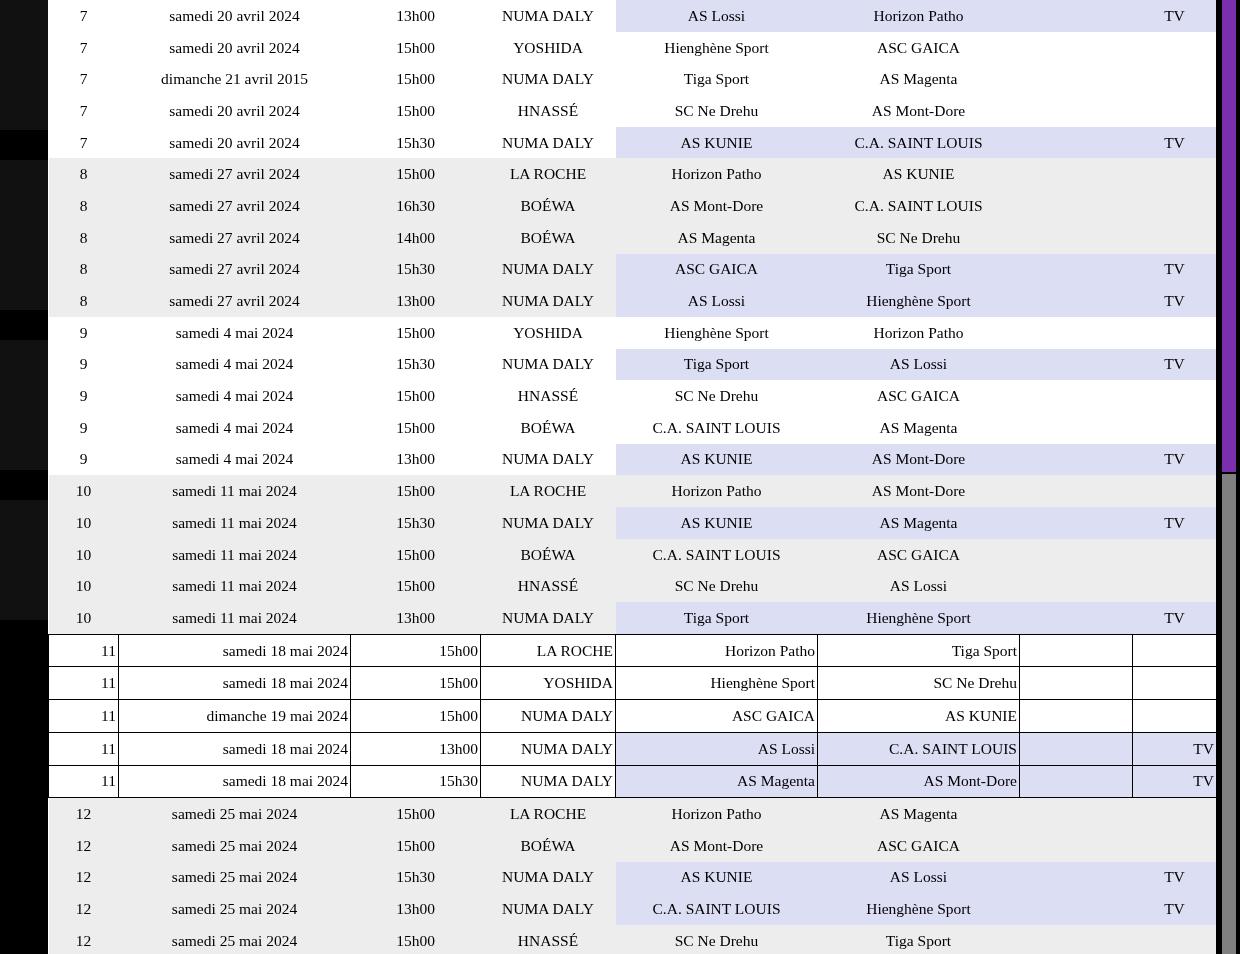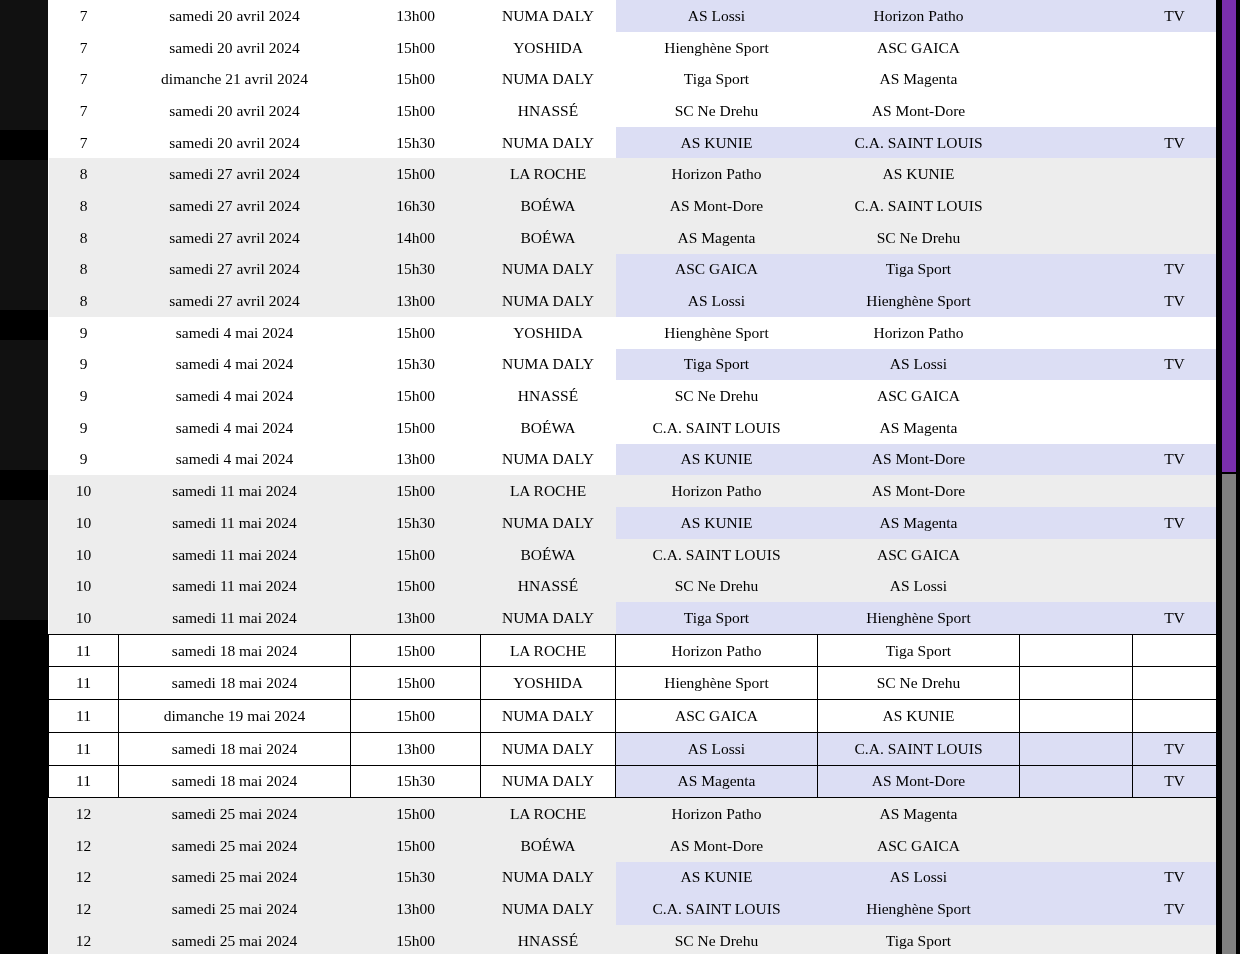--- a/index.html
+++ b/index.html
@@ -96,20 +96,21 @@
   td.tvcell     { background: #dcdef4 !important; }
   tr.band-white td.plain { background: #ffffff; }
   tr.band-grey  td.plain { background: #ededed; }
 
   
   tr.bordered td {
     border-left: 1px solid #000;
     border-right: 1px solid #000;
     border-top: 1px solid #000;
     border-bottom: 1px solid #000;
+    text-align: right;
   }
 </style>
 </head>
 <body>
 
 <div id="page">
 
   <div class="left-gutter">
     <div class="gut-block" style="top:0px;height:130px;"></div>
     <div class="gut-block" style="top:160px;height:150px;"></div>
@@ -145,21 +146,21 @@
             <td class="plain">samedi 20 avril 2024</td>
             <td class="plain">15h00</td>
             <td class="plain">YOSHIDA</td>
             <td class="plain">Hienghène Sport</td>
             <td class="plain">ASC GAICA</td>
             <td class="plain"></td>
             <td class="plain"></td>
           </tr>
           <tr class="band-white">
             <td class="plain">7</td>
-            <td class="plain">dimanche 21 avril 2024</td>
+            <td class="plain">dimanche 21 avril 2015</td>
             <td class="plain">15h00</td>
             <td class="plain">NUMA DALY</td>
             <td class="plain">Tiga Sport</td>
             <td class="plain">AS Magenta</td>
             <td class="plain"></td>
             <td class="plain"></td>
           </tr>
           <tr class="band-white">
             <td class="plain">7</td>
             <td class="plain">samedi 20 avril 2024</td>

